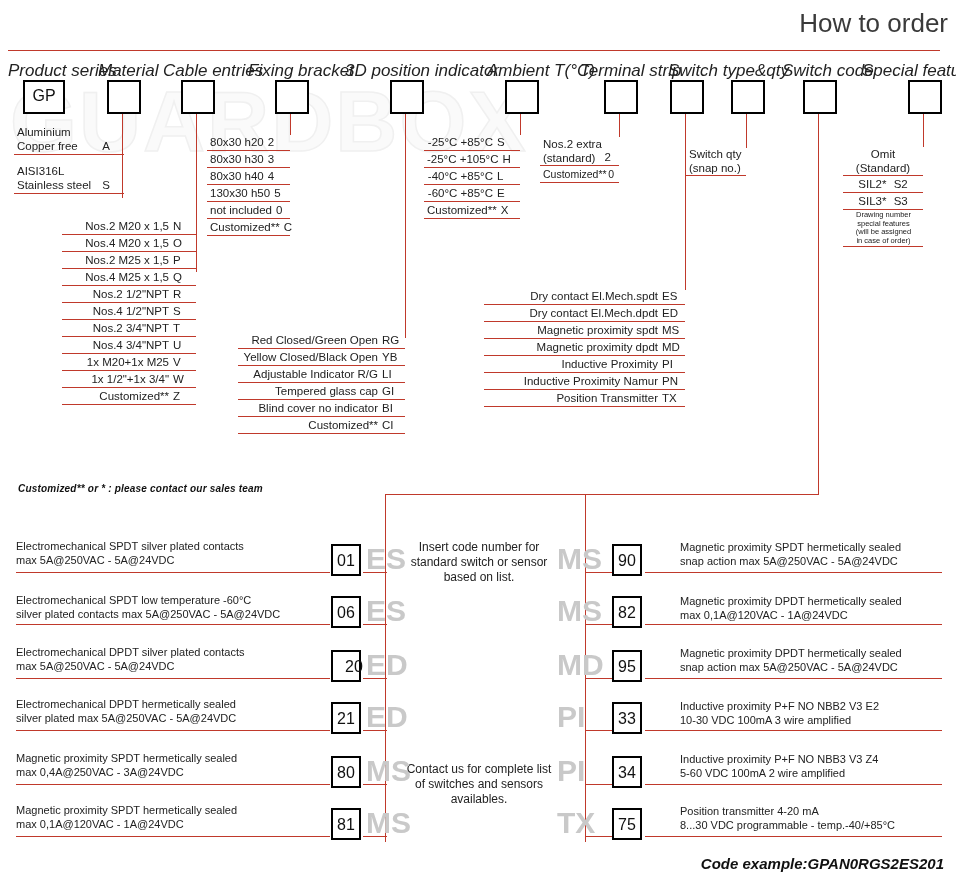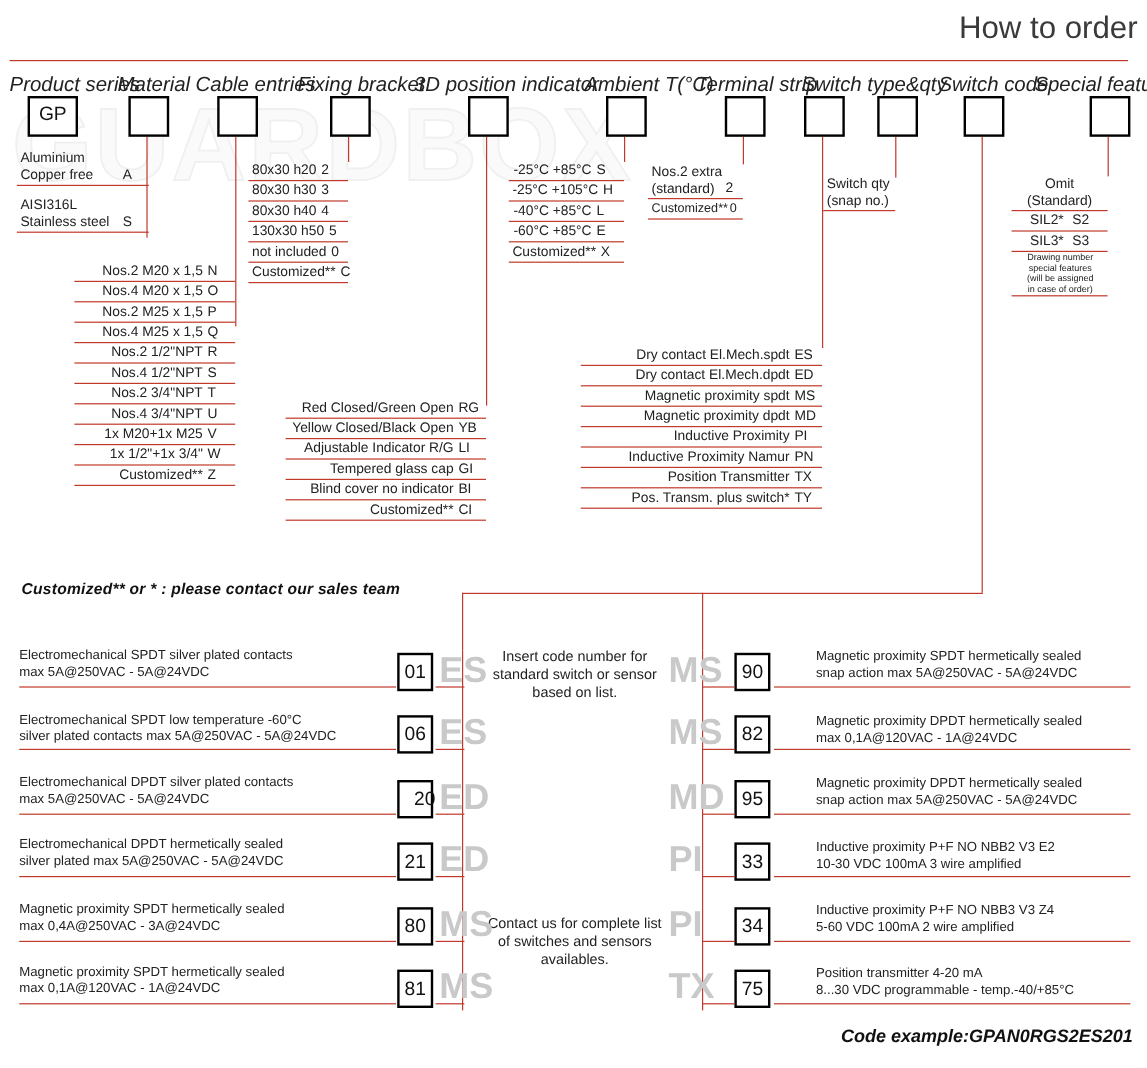--- a/index.html
+++ b/index.html
@@ -85,21 +85,21 @@
 
   
   .opt.la .row{text-align:left;}
 
   
   .row2{line-height:13px;}
 
   
   .note{
     position:absolute;left:18px;top:483px;
-    font-size:13px;font-style:italic;font-weight:bold;color:#111;
+    font-size:10px;font-style:italic;font-weight:bold;color:#111;
     z-index:5;letter-spacing:.2px;
   }
   .codeexample{
     position:absolute;right:12px;top:855px;
     font-size:15px;font-style:italic;font-weight:bold;color:#111;
     z-index:5;
   }
 
   
   .sw{position:absolute;z-index:4;}
@@ -272,21 +272,20 @@
   </div>
 
   <div class="opt ra" style="left:484px;top:288px;width:201px;">
     <div class="row"><span class="lbl">Dry contact El.Mech.spdt</span><span class="code">ES</span></div>
     <div class="row"><span class="lbl">Dry contact El.Mech.dpdt</span><span class="code">ED</span></div>
     <div class="row"><span class="lbl">Magnetic proximity spdt</span><span class="code">MS</span></div>
     <div class="row"><span class="lbl">Magnetic proximity dpdt</span><span class="code">MD</span></div>
     <div class="row"><span class="lbl">Inductive Proximity</span><span class="code">PI</span></div>
     <div class="row"><span class="lbl">Inductive Proximity Namur</span><span class="code">PN</span></div>
     <div class="row"><span class="lbl">Position Transmitter</span><span class="code">TX</span></div>
-    <div class="row"><span class="lbl">Pos. Transm. plus switch*</span><span class="code">TY</span></div>
   </div>
 
   <div class="opt la" style="left:686px;top:146px;width:60px;">
     <div class="row row2" style="height:30px;text-align:left;">
       <span>Switch qty</span><br>
       <span>(snap no.)</span>
     </div>
   </div>
 
   <div class="opt" style="left:843px;top:146px;width:80px;text-align:center;">

